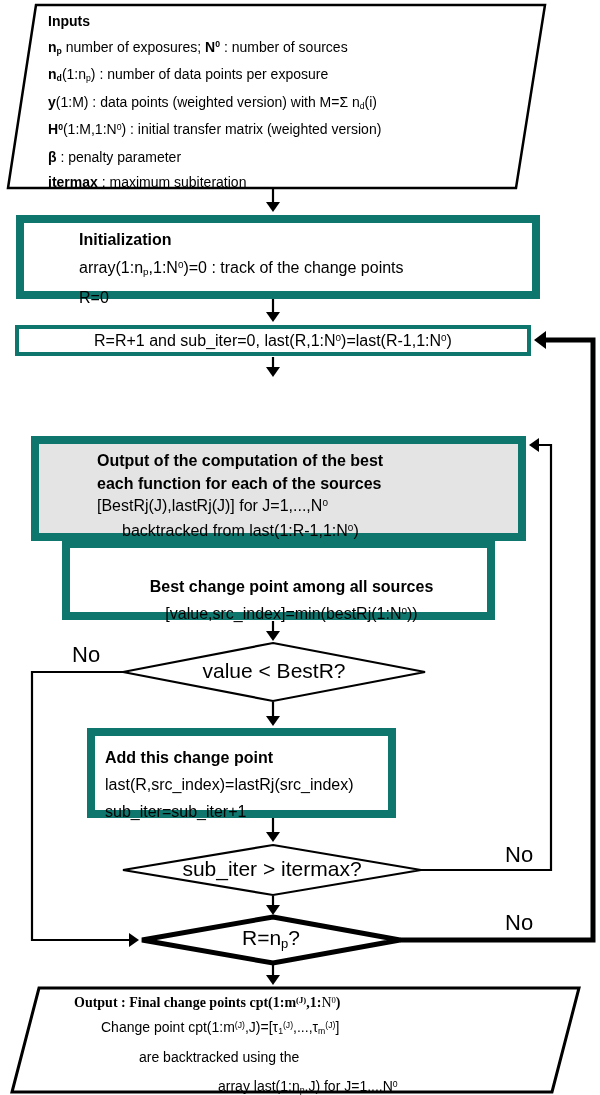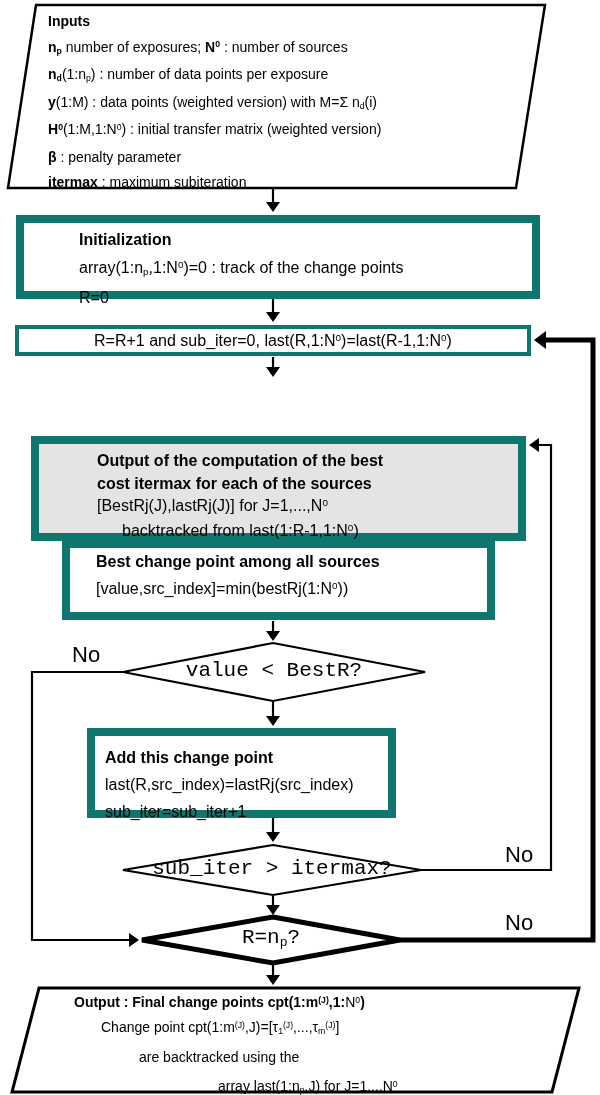--- a/index.html
+++ b/index.html
@@ -13,34 +13,34 @@
   .box{position:absolute;border:8px solid #0f766e;background:#fff;box-sizing:border-box;
        font-size:16px;white-space:nowrap;}
   #init-box{left:16px;top:215px;width:524px;height:84px;}
   #init-box .inner{padding:3px 0 0 55px;line-height:28px;}
   #loop-box{left:15px;top:325px;width:516px;height:31px;border-width:4px;
             display:flex;align-items:center;justify-content:center;}
   #gray-box{left:31px;top:400px;width:495px;height:105px;margin-top:36px;}
   #gray-box .inner{padding:6px 0 0 58px;line-height:22.5px;}
   #gray-box .indent{margin-left:25px;}
   #best-box{left:62px;top:540px;width:433px;height:80px;}
-  #best-box .inner{padding:0 0 0 26px;line-height:27px;}
+  #best-box .inner{padding:25px 0 0 26px;line-height:27px;text-align:center;}
   #add-box{left:87px;top:728px;width:309px;height:90px;}
   #add-box .inner{padding:8px 0 0 10px;line-height:27px;}
-  .dlabel{position:absolute;text-align:center;font-size:21px;white-space:nowrap;font-family:Liberation Mono, monospace;}
+  .dlabel{position:absolute;text-align:center;font-size:21px;white-space:nowrap;}
   #value-label{left:123px;top:659px;width:302px;}
   #subiter-label{left:123px;top:857px;width:298px;}
   #rnp-label{left:142px;top:926px;width:258px;}
   .nolabel{position:absolute;font-size:22px;white-space:nowrap;}
   #no-left{left:72px;top:642px;}
   #no-inner{left:505px;top:842px;}
   #no-outer{left:505px;top:910px;}
   #inputs-text{left:48px;top:9px;}
   #output-text{left:39px;top:991px;width:545px;line-height:23px;}
-  #output-text .ol1{margin-left:35px;height:23px;}
+  #output-text .ol1{margin-left:35px;height:23px;font-family:Liberation Serif, serif;}
   #output-text .ol2{margin-left:62px;height:27px;line-height:27px;}
   #output-text .ol3{margin-left:100px;height:29px;padding-top:5px;}
   #output-text .ol4{margin-left:179px;height:23px;}
 </style>
 </head>
 <body>
 
 <div class="canvas">
 
   <svg class="layer" width="600" height="1095" viewBox="0 0 600 1095">
@@ -101,21 +101,21 @@
     </div>
   </div>
 
   <div class="box" id="loop-box">
     <div><span>R=R+1  and sub_iter=0, last(R,1:N</span><span class="sup">0</span><span>)=last(R-1,1:N</span><span class="sup">0</span><span>)</span></div>
   </div>
 
   <div class="box" id="gray-box" style="background: rgb(228, 228, 228);">
     <div class="inner">
       <div><span class="b">Output of the computation of the best</span></div>
-      <div><span class="b">cost itermax for each of the sources</span></div>
+      <div><span class="b">each function for each of the sources</span></div>
       <div><span>[BestRj(J),lastRj(J)] for J=1,...,N</span><span class="sup">0</span></div>
       <div class="indent"><span>backtracked from last(1:R-1,1:N</span><span class="sup">0</span><span>)</span></div>
     </div>
   </div>
 
   <div class="box" id="best-box">
     <div class="inner">
       <div><span class="b">Best change point among all sources</span></div>
       <div><span>[value,src_index]=min(bestRj(1:N</span><span class="sup">0</span><span>))</span></div>
     </div>

